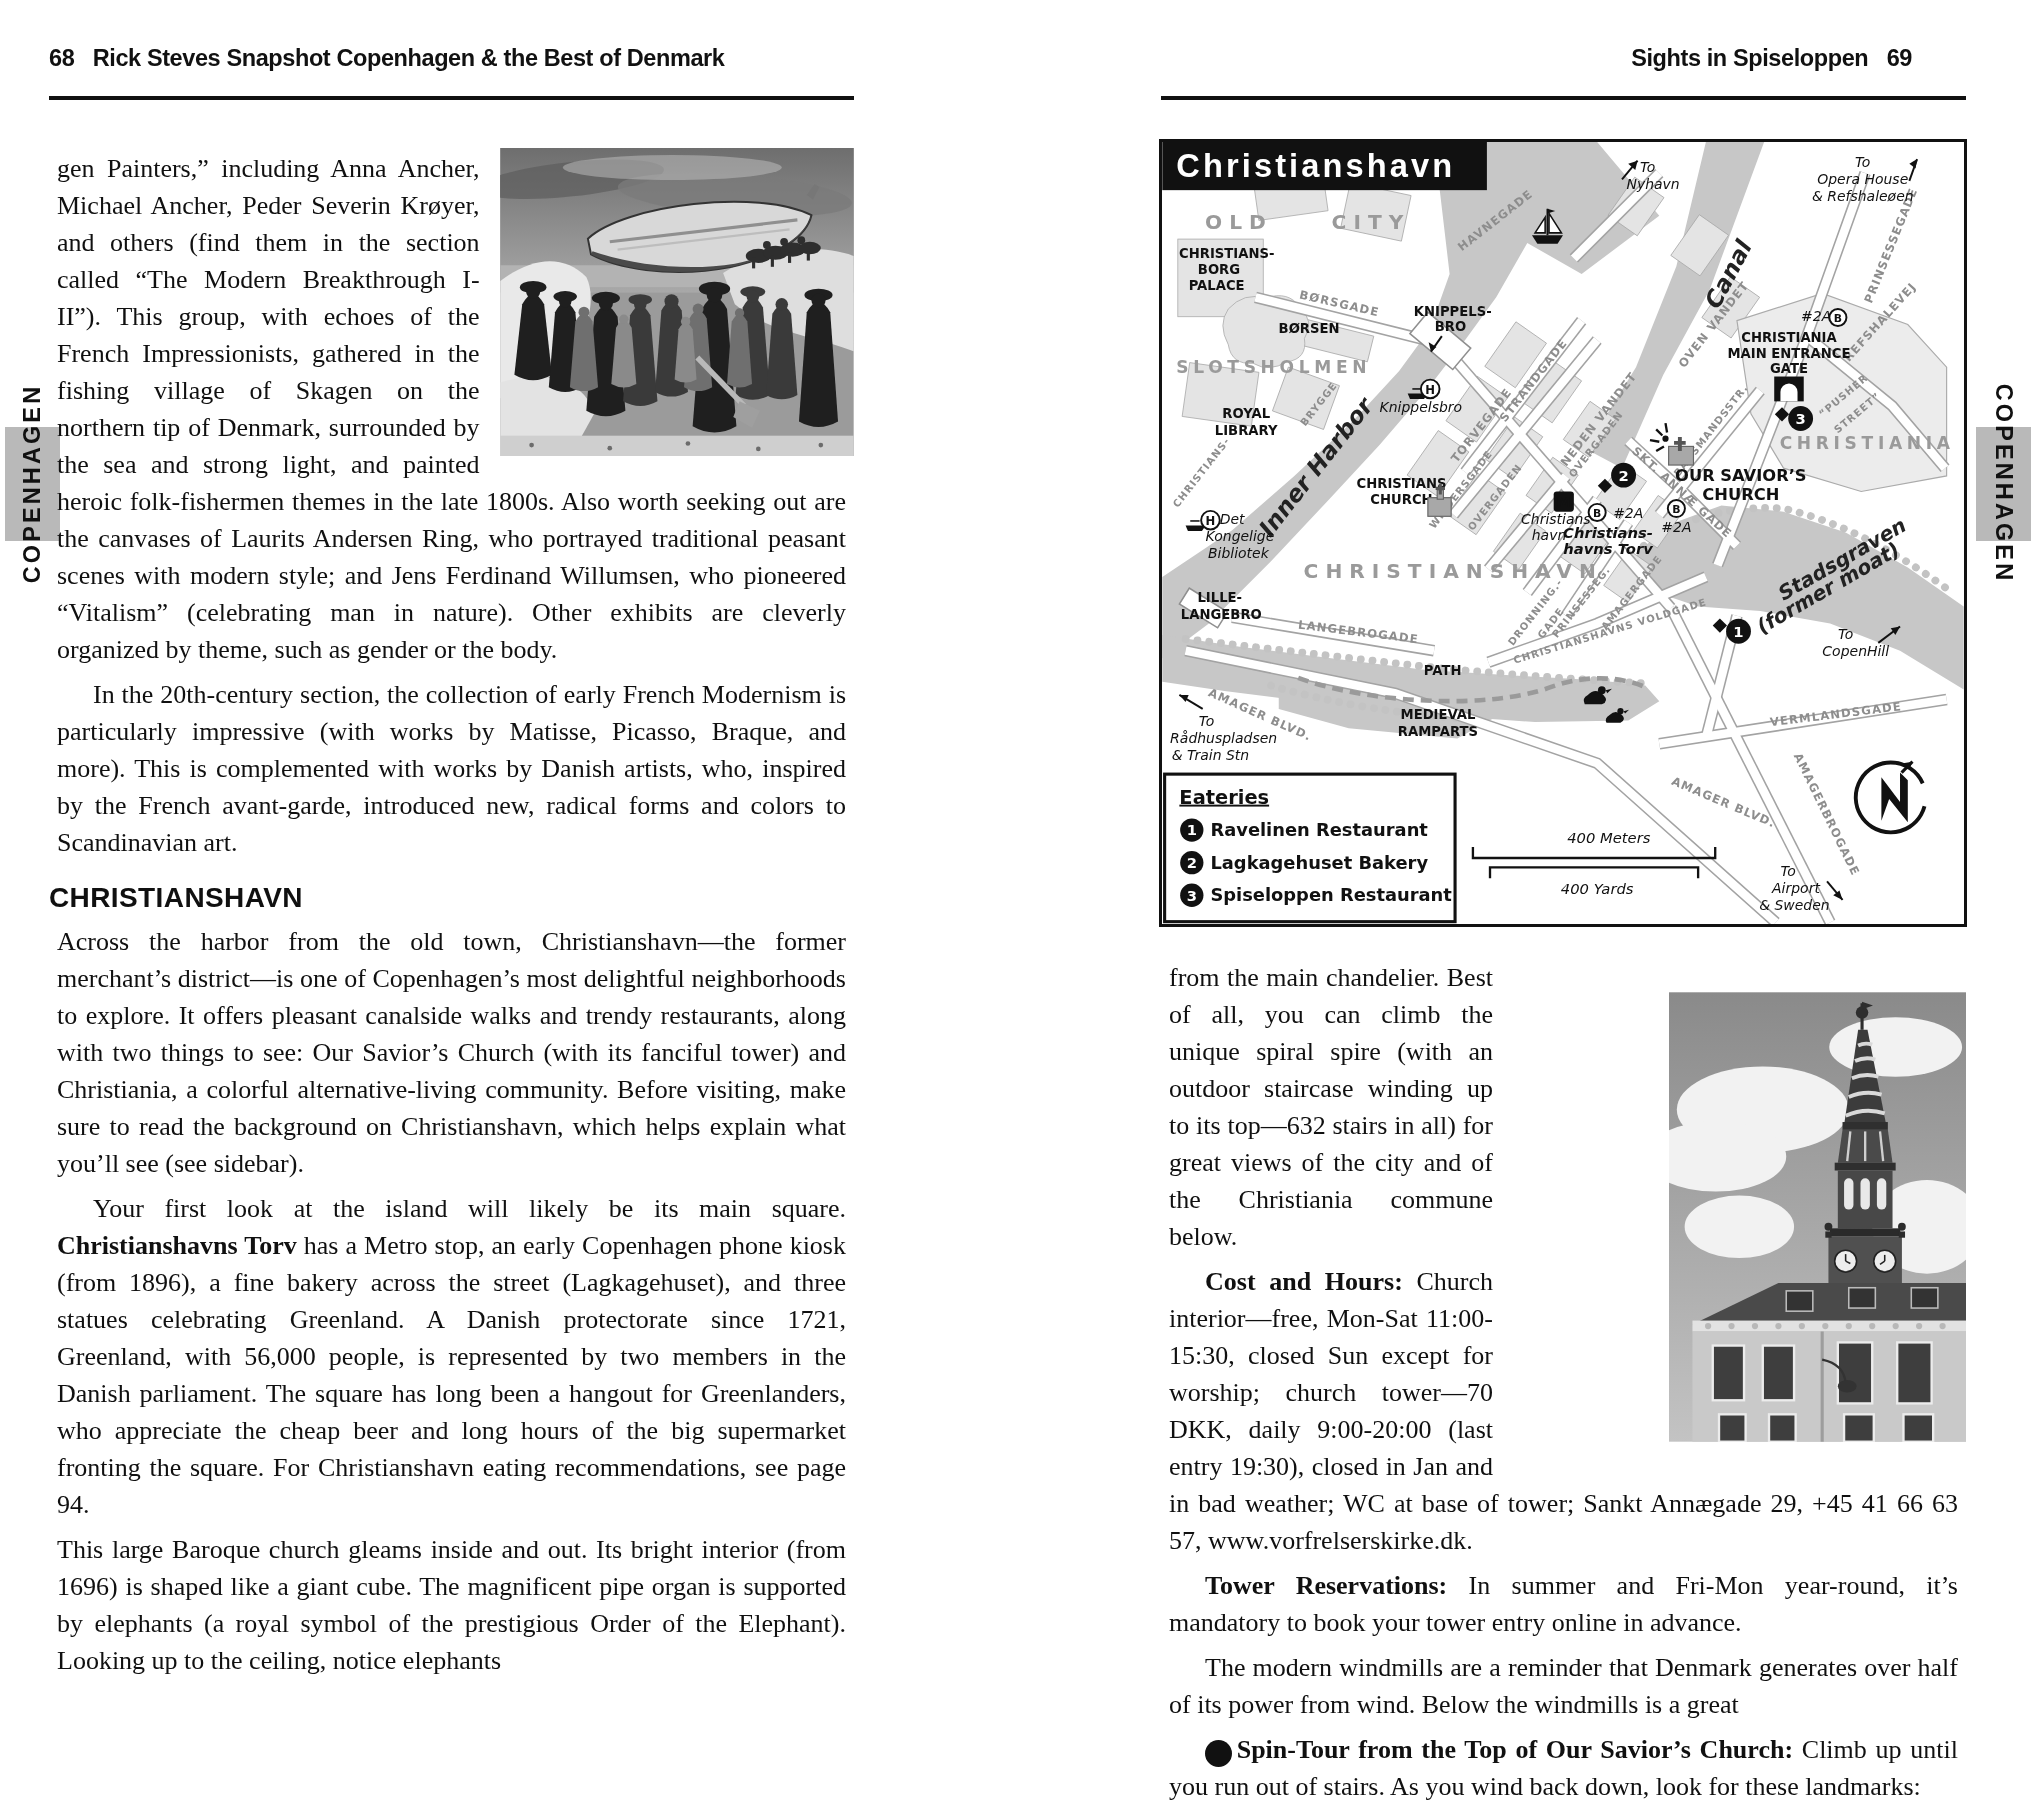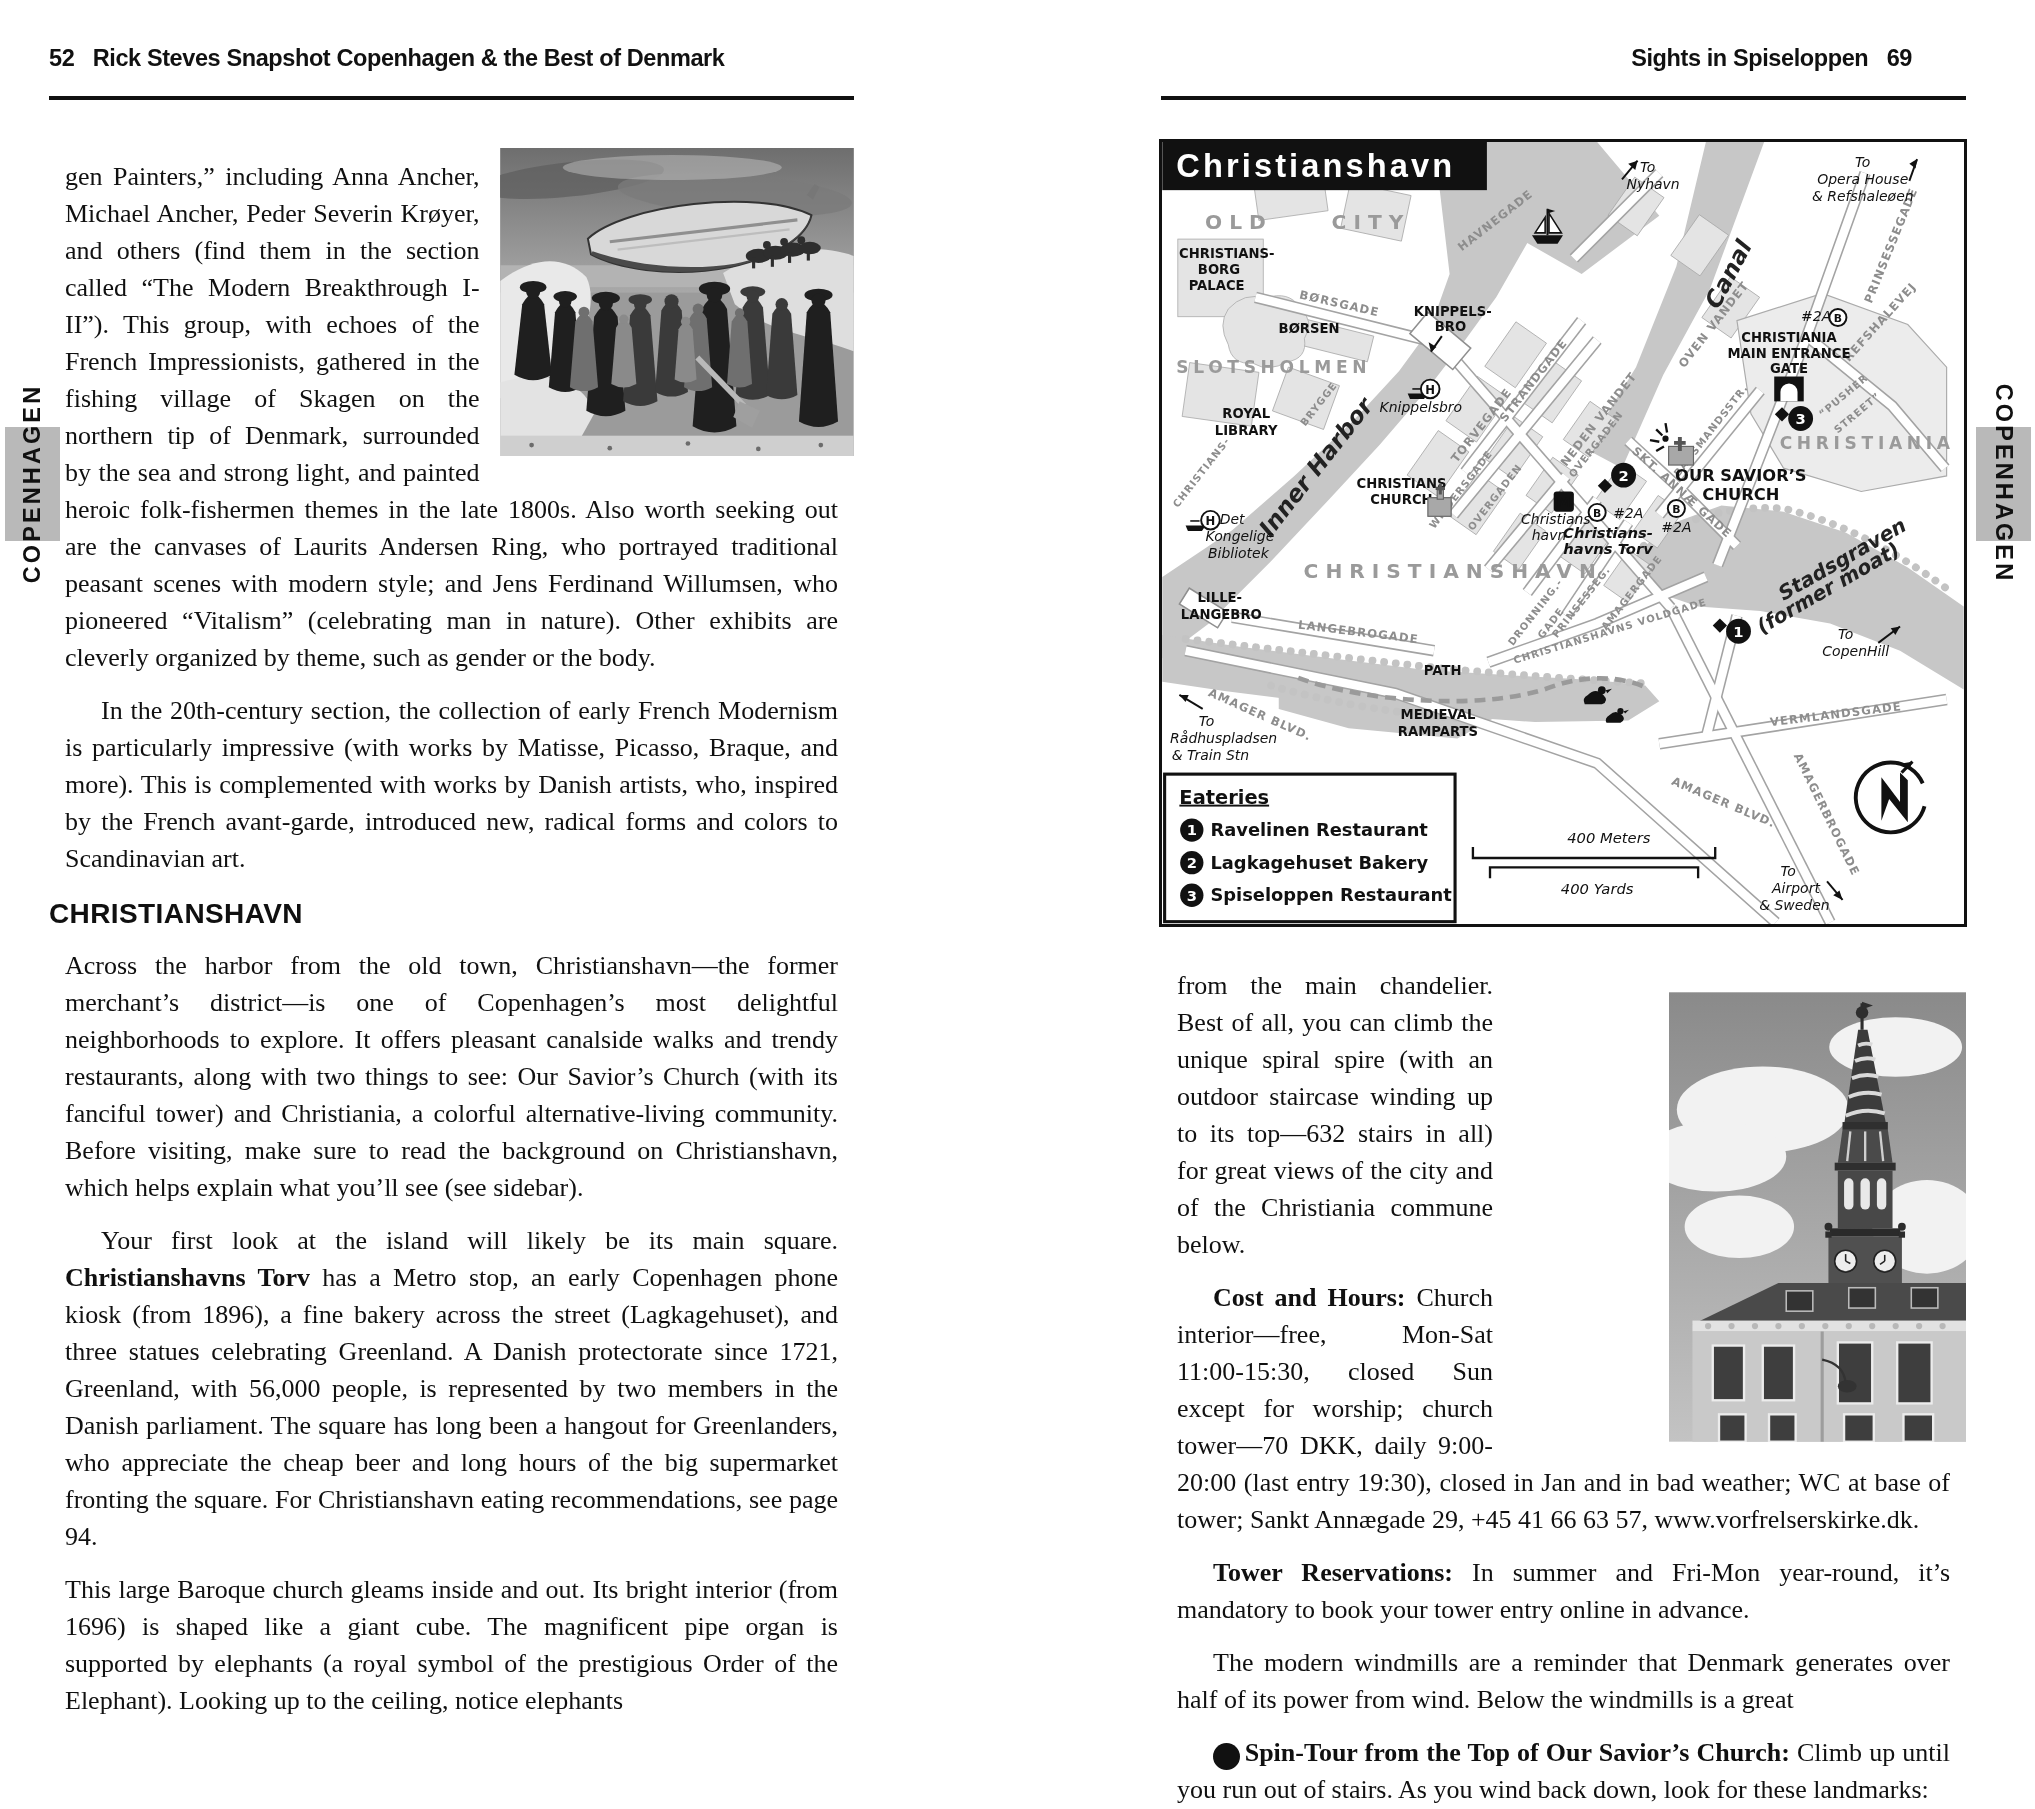--- a/index.html
+++ b/index.html
@@ -15,21 +15,21 @@
 
   
   .tabband{background:#b9b9b9;}
   .tabtext{font-family:"Liberation Sans",sans-serif;font-weight:bold;font-size:23.5px;
            letter-spacing:3.1px;color:#111;white-space:nowrap;}
   .rot-ccw{transform:rotate(-90deg);transform-origin:center;}
   .rot-cw{transform:rotate(90deg);transform-origin:center;}
 
   
   .body-col{font-size:26px;line-height:37px;text-align:justify;}
-  .body-col p{margin:16px;}
+  .body-col p{margin:8px;}
   .indent{text-indent:36px;}
   .b{font-weight:bold;}
   h2.sec{font-family:"Liberation Sans",sans-serif;font-weight:bold;font-size:28px;
          letter-spacing:0.4px;margin:20.4px 0 4.7px 0;line-height:34px;}
   h3.sec{font-family:"Liberation Sans",sans-serif;font-weight:bold;font-size:25px;
          margin:17px 0 3.1px 0;line-height:33px;}
   .float-paint{float:right;width:354px;height:308px;margin:6.3px 0 11px 20.4px;}
   .float-church{float:right;width:454px;height:460px;margin:41px 0 9.4px 19px;}
   .float-church .ph{margin-left:157px;width:297px;height:450px;}
   .spin-ic{display:inline-block;width:27px;height:27px;border-radius:50%;background:#111;
@@ -59,21 +59,21 @@
   .blk{fill:#e4e4e4;stroke:#a9a9a9;stroke-width:1;}
   .water{fill:#c7c7c7;}
   .trees{fill:none;stroke:#c3c3c3;stroke-width:10;stroke-linecap:round;stroke-dasharray:0.1 15;}
 </style>
 </head>
 <body>
 
 <div class="sheet">
 
   <div class="abs runhead" style="left:49px;top:45px;">
-    <span>52</span>&nbsp;&nbsp;&nbsp;<span>Rick Steves Snapshot Copenhagen &amp; the Best of Denmark</span>
+    <span>68</span>&nbsp;&nbsp;&nbsp;<span>Rick Steves Snapshot Copenhagen &amp; the Best of Denmark</span>
   </div>
   <div class="abs headrule" style="left:49px;top:96px;width:805px;"></div>
 
   <div class="abs tabband" style="left:4.7px;top:427px;width:55px;height:114px;"></div>
   <div class="abs" style="left:-101px;top:470px;width:266px;text-align:center;">
     <div class="tabtext rot-ccw">COPENHAGEN</div>
   </div>
 
   <div class="abs body-col" style="left:49px;top:142px;width:805px;">
 

